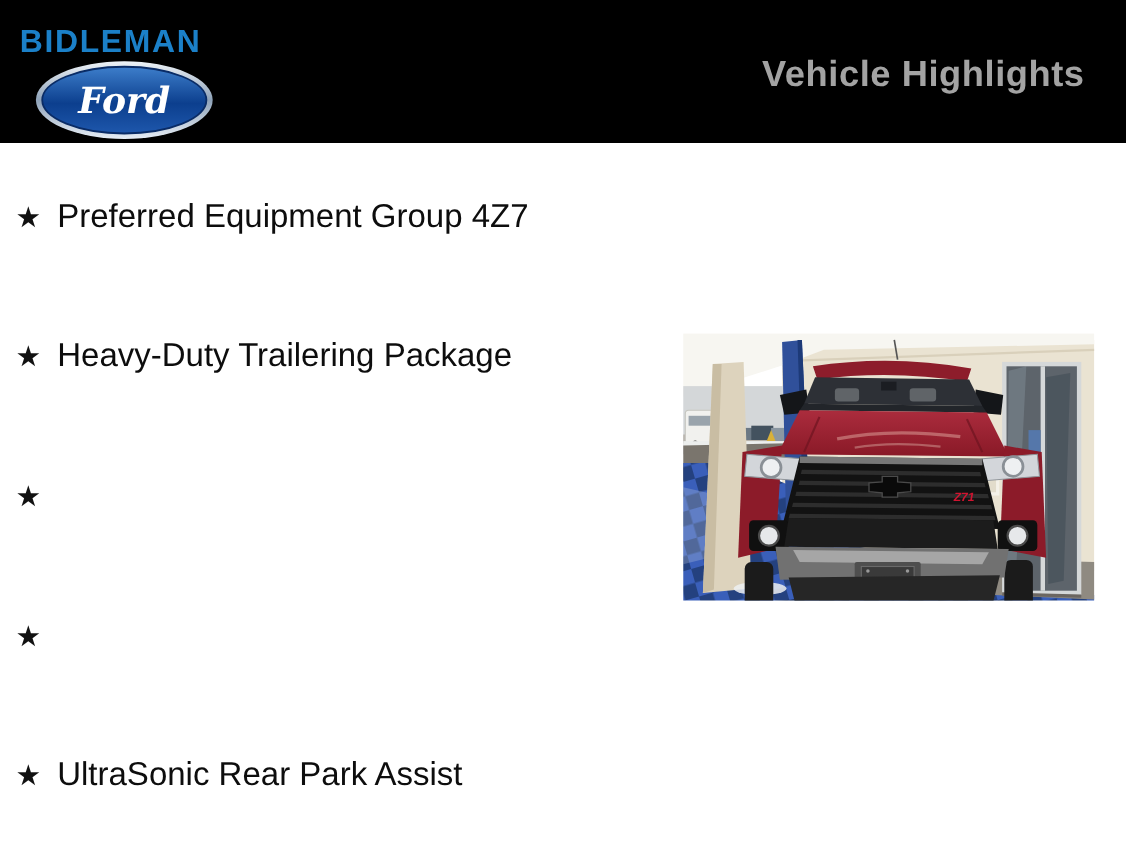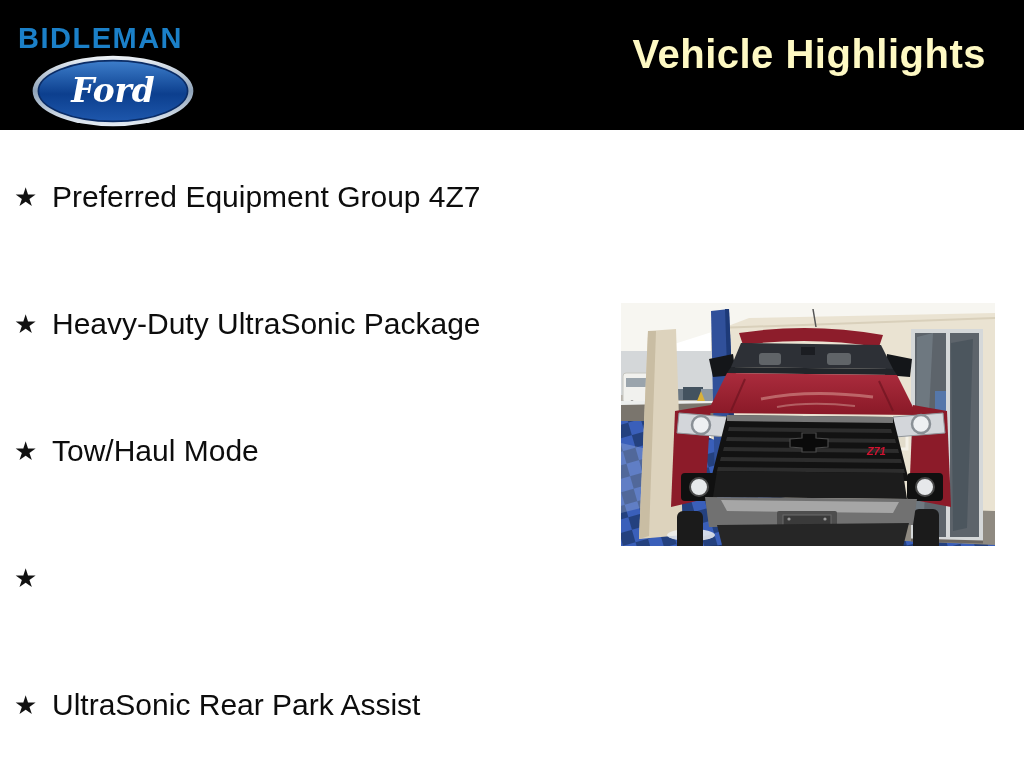--- a/index.html
+++ b/index.html
@@ -7,22 +7,22 @@
     font-family: "Liberation Sans", sans-serif; }
   .page { position: relative; width: 1024px; height: 768px; background: #ffffff; }
 
   
   .header { position: absolute; left: 0; top: 0; width: 1024px; height: 130px; background: #000000; }
   .logo-block { position: absolute; left: 18px; top: 20px; width: 190px; height: 108px; }
   .dealer-name { position: absolute; left: 0; top: 2px; width: 190px; text-align: left;
     font-size: 29px; font-weight: bold; letter-spacing: 1.5px; color: #1b80c8;
     font-family: "Liberation Sans", sans-serif; }
   .ford-oval { position: absolute; left: 13px; top: 34px; }
-  .header-title { position: absolute; right: 38px; top: 32px; color: #fef9c3;
-    font-size: 40px; font-weight: bold; letter-spacing: 0.5px; }
+  .header-title { position: absolute; right: 38px; top: 48px; color: #a3a3a3;
+    font-size: 33px; font-weight: bold; letter-spacing: 0.5px; }
 
   
   .feature-item { position: absolute; left: 14px; height: 42px; display: flex;
     align-items: center; color: #0d0d0d; }
   .feature-item .star { font-size: 26px; line-height: 42px; width: 30px; color: #111111; }
   .feature-item .label { font-size: 30px; line-height: 42px; margin-left: 8px; text-align: center; }
   .fi-0 { top: 176px; } .fi-1 { top: 303px; } .fi-2 { top: 430px; }
   .fi-3 { top: 557px; } .fi-4 { top: 684px; }
 
   
@@ -57,25 +57,24 @@
     </div>
     <div class="header-title">Vehicle Highlights</div>
   </div>
 
   <div class="feature-item fi-0">
     <span class="star">★</span>
     <span class="label">Preferred Equipment Group 4Z7</span>
   </div>
   <div class="feature-item fi-1">
     <span class="star">★</span>
-    <span class="label">Heavy-Duty UltraSonic Package</span>
+    <span class="label">Heavy-Duty Trailering Package</span>
   </div>
   <div class="feature-item fi-2">
     <span class="star">★</span>
-    <span class="label">Tow/Haul Mode</span>
   </div>
   <div class="feature-item fi-3">
     <span class="star">★</span>
   </div>
   <div class="feature-item fi-4">
     <span class="star">★</span>
     <span class="label">UltraSonic Rear Park Assist</span>
   </div>
 
   <div class="vehicle-photo">

